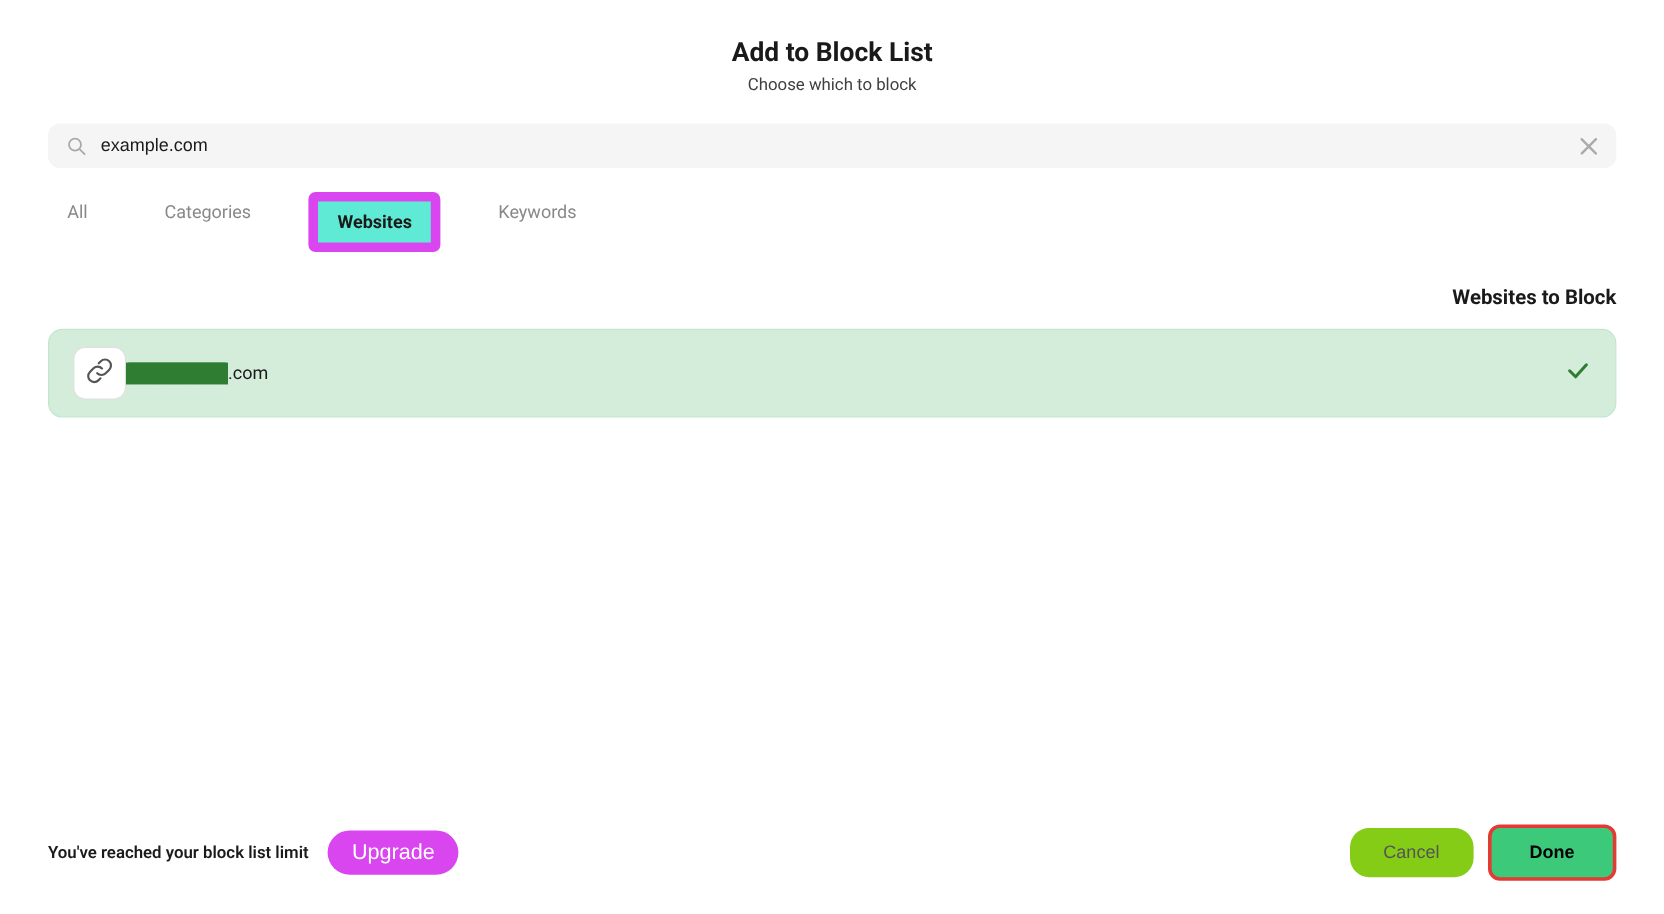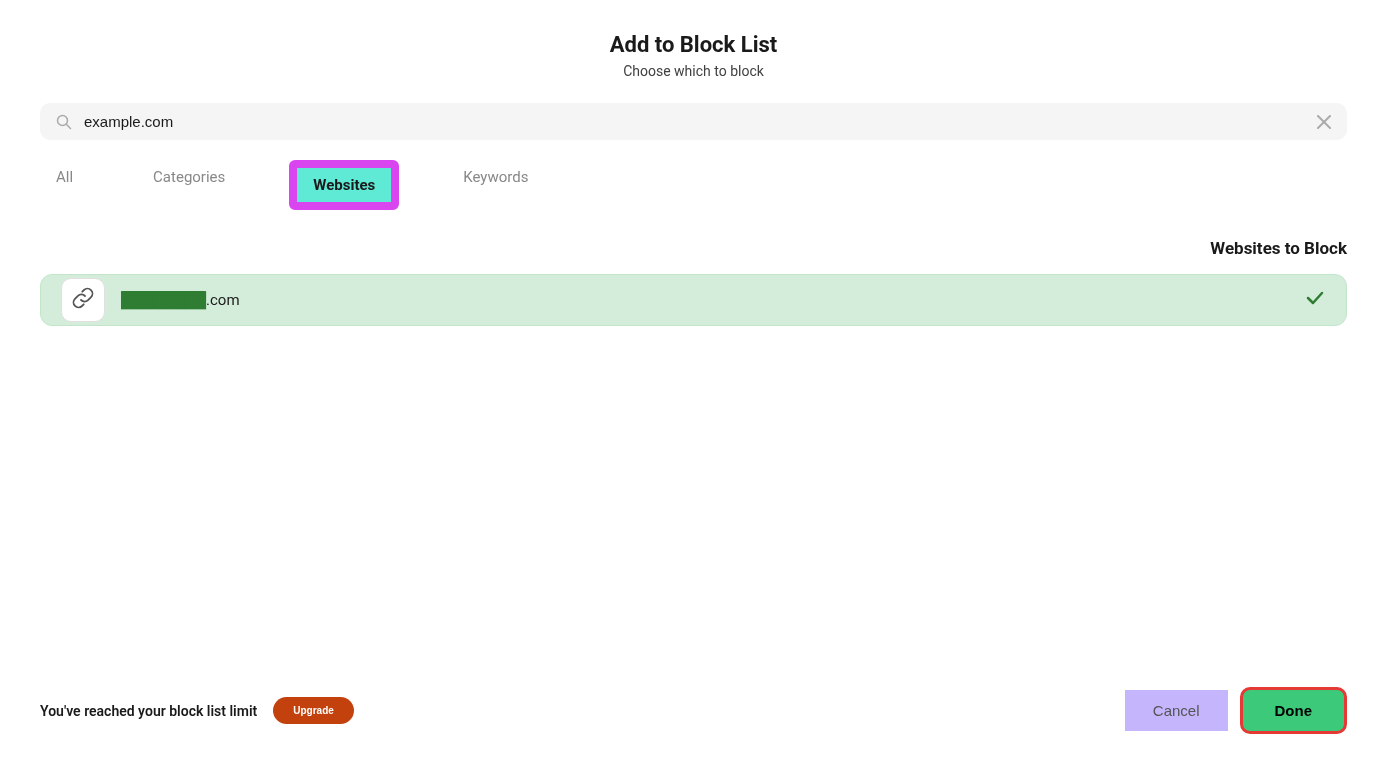--- a/index.html
+++ b/index.html
@@ -76,21 +76,21 @@
     .search-clear {
       color: #aaa;
       cursor: pointer;
       font-size: 18px;
       display: flex;
       align-items: center;
     }
 
     .tabs {
       display: flex;
-      gap: 48px;
+      gap: 32px;
       margin-bottom: 28px;
       border-bottom: none;
     }
 
     .tab {
       font-size: 15px;
       color: #888;
       cursor: pointer;
       padding: 8px 16px;
       border-radius: 6px;
@@ -116,22 +116,21 @@
       display: flex;
       flex-direction: column;
       gap: 0;
     }
 
     .website-item {
       display: flex;
       align-items: center;
       background: #d4edda;
       border-radius: 12px;
-      padding: 3px 20px;
-      gap: 16px;
+      padding: 14px 20px;
       border: 1px solid #c3e6cb;
       justify-content: center;
     }
 
     .website-icon-wrap {
       width: 44px;
       height: 44px;
       background: #fff;
       border-radius: 10px;
       display: flex;
@@ -184,41 +183,41 @@
       gap: 16px;
     }
 
     .block-limit-text {
       font-size: 14px;
       font-weight: 600;
       color: #1a1a1a;
     }
 
     .upgrade-btn {
-      background: #c2410c;
+      background: #d946ef;
       color: #fff;
       border: none;
       border-radius: 20px;
       padding: 8px 20px;
-      font-size: 10px;
-      font-weight: 700;
+      font-size: 18px;
+      font-weight: 400;
       cursor: pointer;
     }
 
     .footer-actions {
       display: flex;
       gap: 12px;
       align-items: center;
     }
 
     .cancel-btn {
-      background: #c4b5fd;
+      background: #84cc16;
       color: #555;
       border: none;
-      border-radius: 0;
+      border-radius: 16px;
       padding: 12px 28px;
       font-size: 15px;
       font-weight: 500;
       cursor: pointer;
     }
 
     .done-btn {
       background: #3cc97a;
       color: #000000;
       border: 3px solid #e53935;

